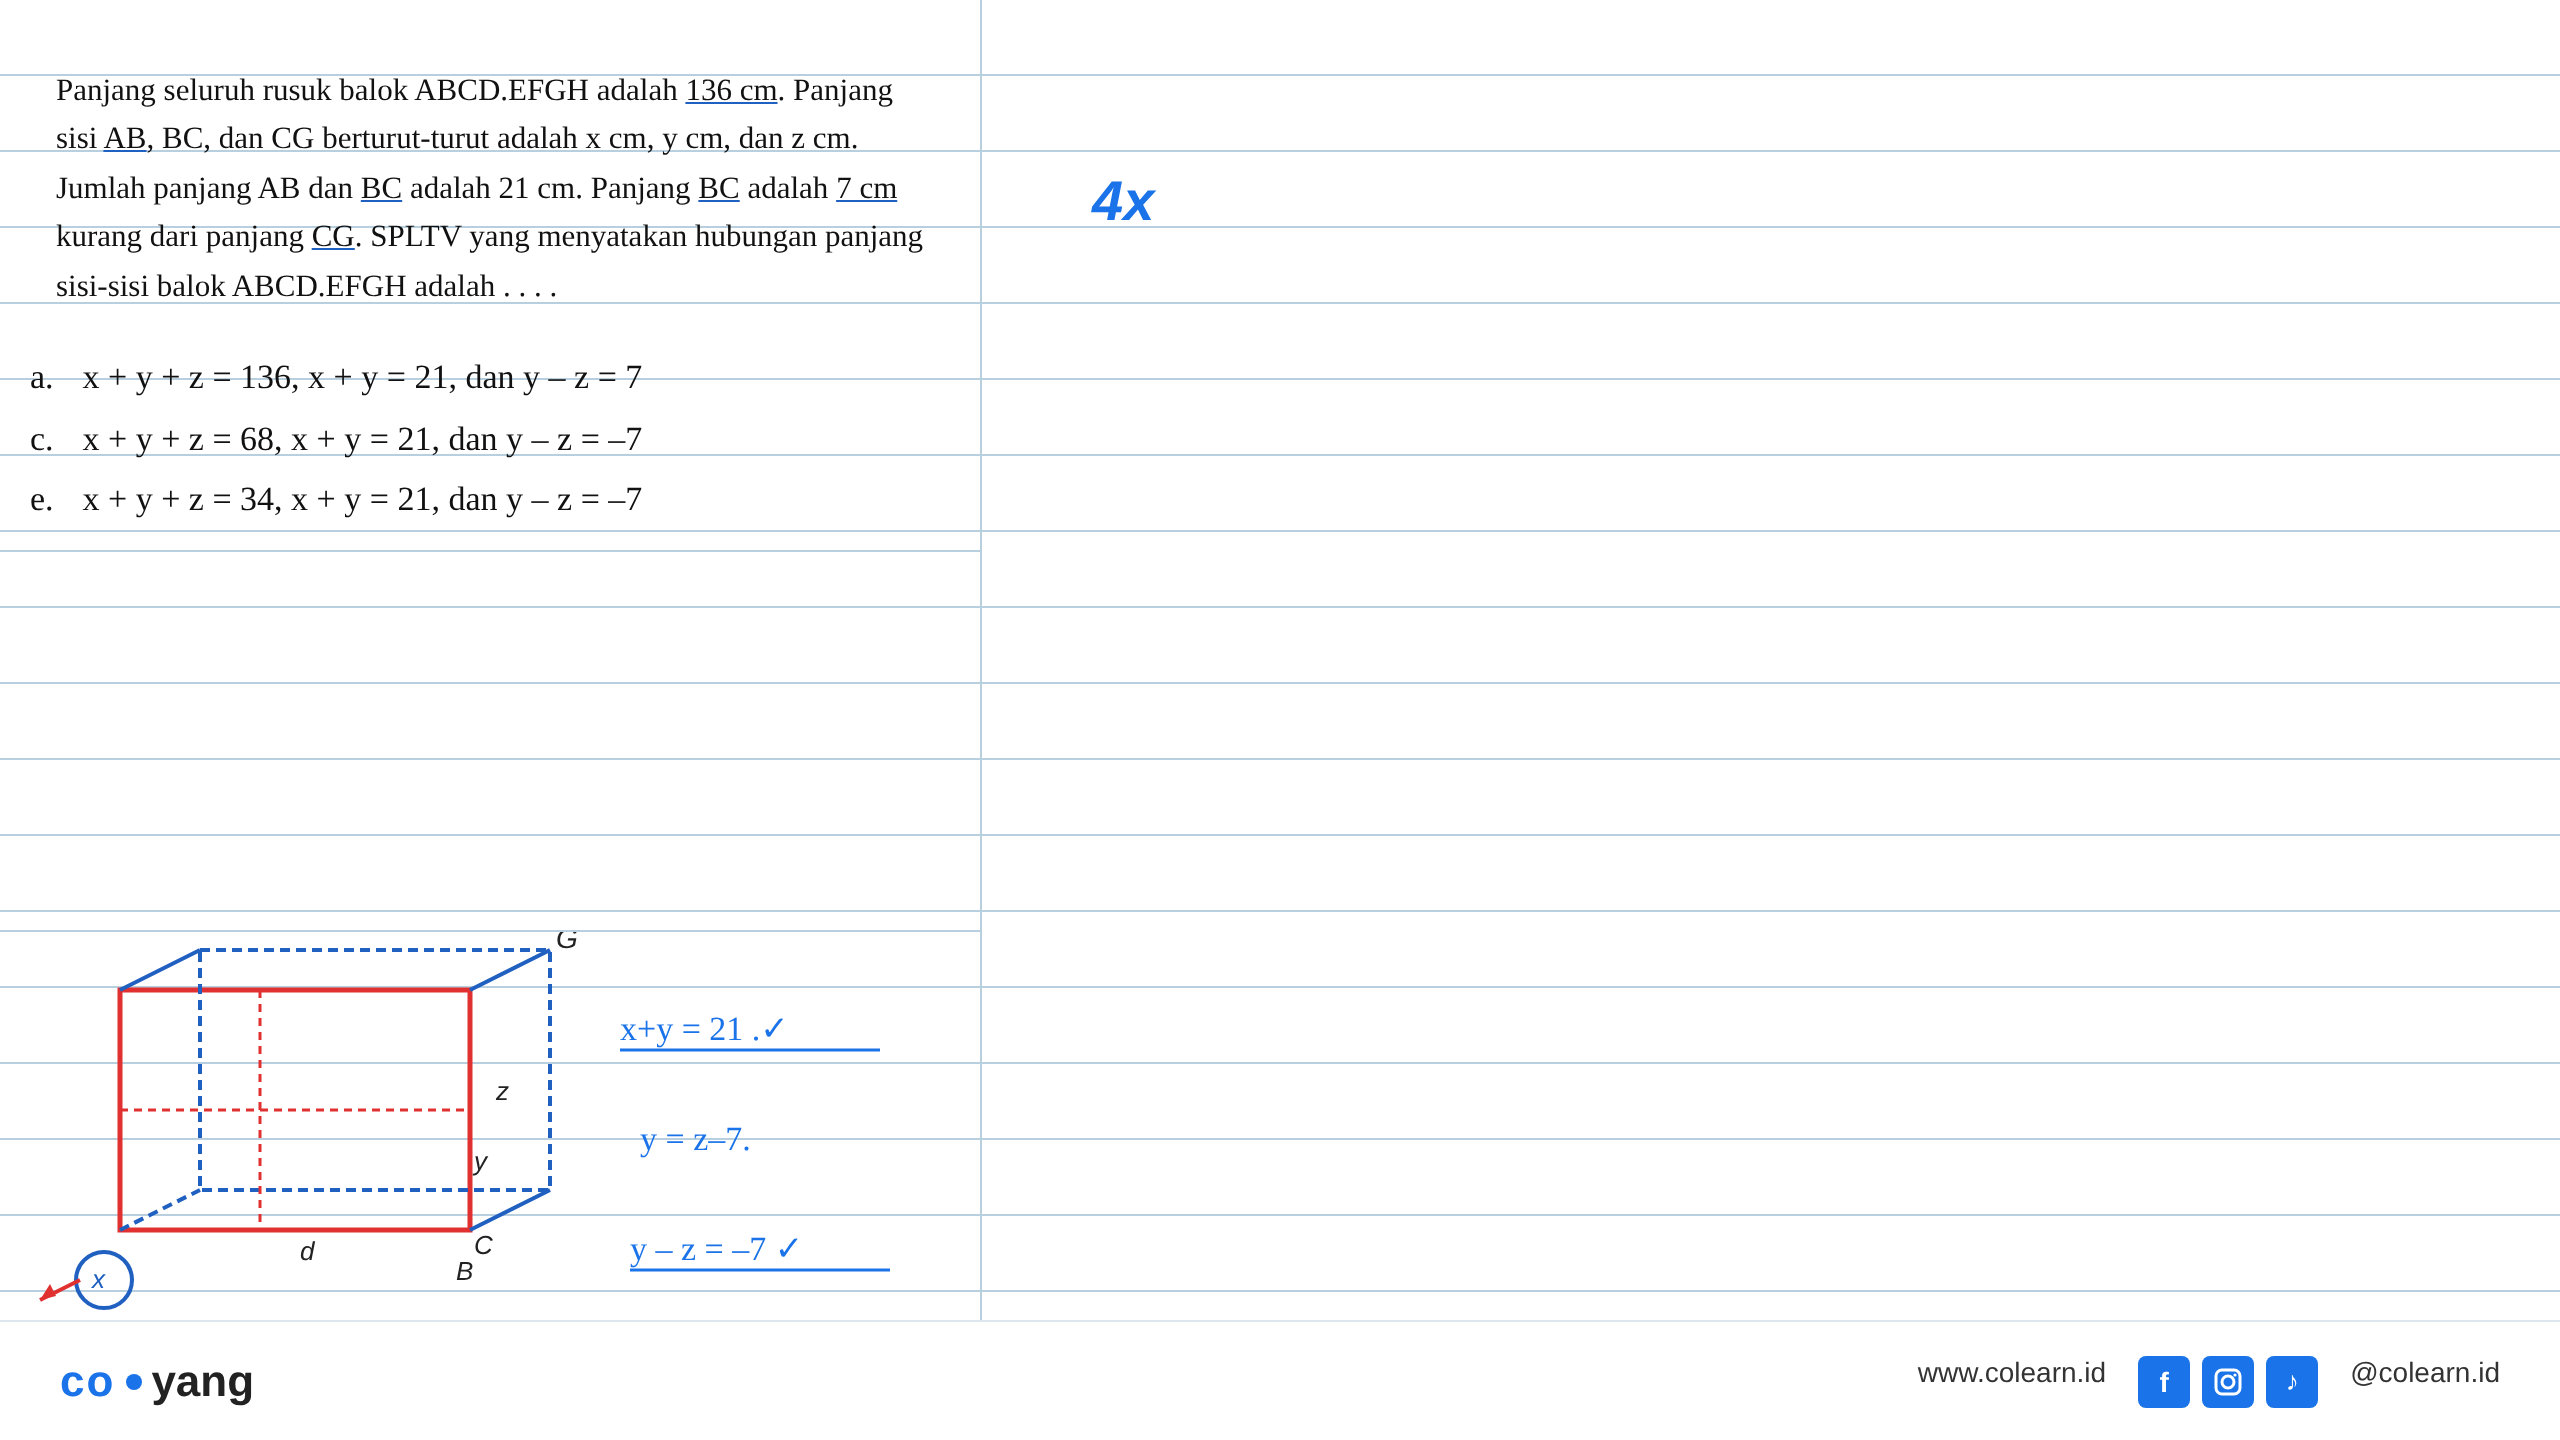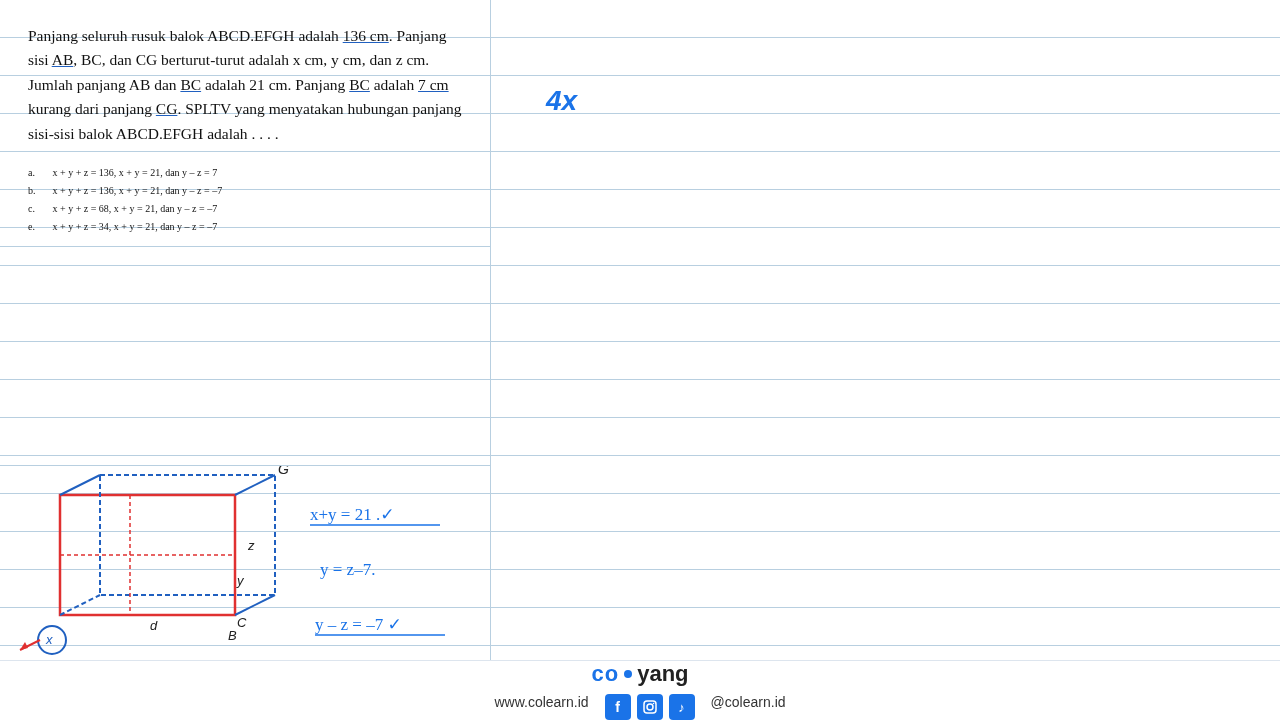--- a/index.html
+++ b/index.html
@@ -16,29 +16,28 @@
 <body>
 
 <div style="position:relative; width:1280px; height:720px; background:#fff; overflow:hidden;">
 
   <div style="position:absolute; top:0; left:0; right:0; bottom:60px; background-image: repeating-linear-gradient(to bottom, transparent, transparent 37px, #b8cfe0 37px, #b8cfe0 38px); pointer-events:none; z-index:0;"></div>
 
   <div style="position:absolute; top:0; left:490px; width:1px; height:calc(100% - 60px); background:#b8cfe0; z-index:1;"></div>
 
   <div style="position:absolute; top:0; left:0; width:490px; bottom:60px; z-index:2;">
 
-    <div style="padding: 24px 25px 10px 28px;">
+    <div style="padding: 34px 25px 10px 28px;">
       <div style="font-size:15.5px; line-height:1.58; color:#111; font-family:'Times New Roman', serif;">
         Panjang seluruh rusuk balok ABCD.EFGH adalah <span style="text-decoration:underline; text-decoration-color:#2060c0;">136 cm</span>. Panjang sisi <span style="text-decoration:underline; text-decoration-color:#2060c0;">AB</span>, BC, dan CG berturut-turut adalah x cm, y cm, dan z cm. Jumlah panjang AB dan <span style="text-decoration:underline; text-decoration-color:#2060c0;">BC</span> adalah 21 cm. Panjang <span style="text-decoration:underline; text-decoration-color:#2060c0;">BC</span> adalah <span style="text-decoration:underline; text-decoration-color:#2060c0;">7 cm</span> kurang dari panjang <span style="text-decoration:underline; text-decoration-color:#2060c0;">CG</span>. SPLTV yang menyatakan hubungan panjang sisi-sisi balok ABCD.EFGH adalah . . . .
       </div>
     </div>
 
-    <div style="padding: 8px 25px 10px 28px; font-size:10px; line-height:1.78; color:#111; font-family:'Times New Roman', serif;">
+    <div style="padding: 8px 25px 10px 15px; font-size:17px; line-height:1.78; color:#111; font-family:'Times New Roman', serif;">
       <div><span style="display:inline-block; width:22px;">a.</span> x + y + z = 136, x + y = 21, dan y – z = 7</div>
-      <div><span style="display:inline-block; width:22px;">b.</span> x + y + z = 136, x + y = 21, dan y – z = –7</div>
       <div><span style="display:inline-block; width:22px;">c.</span> x + y + z = 68, x + y = 21, dan y – z = –7</div>
       <div><span style="display:inline-block; width:22px;">e.</span> x + y + z = 34, x + y = 21, dan y – z = –7</div>
     </div>
 
     <div style="position:absolute; left:0; right:0; background:#b8cfe0; height:1px;" id="drawing-divider"></div>
 
     <div style="position:absolute; bottom:0; left:0; right:0; height:195px;">
       <svg width="490" height="195" viewBox="0 0 490 195" style="position:absolute; top:0; left:0;">
 
         <rect x="60" y="30" width="175" height="120" fill="none" stroke="#e03030" stroke-width="2.5"></rect>
@@ -85,21 +84,21 @@
         <line x1="315" y1="170" x2="445" y2="170" stroke="#1a73e8" stroke-width="1.5"></line>
       </svg>
     </div>
   </div>
 
   <div style="position:absolute; top:0; left:491px; right:0; bottom:60px; z-index:2;text-align:center;">
 
     <div style="position:absolute; top:85px; left:55px; font-size:28px; color:#1a73e8; font-style:italic; font-family:'Comic Sans MS', cursive, sans-serif; font-weight:600;">4x</div>
   </div>
 
-  <div style="position:absolute; bottom:0; left:0; right:0; height:60px; background:#ffffff; border-top:1px solid #dde5ee; display:flex; align-items:center; justify-content:space-between; padding:0 30px; z-index:10;flex-direction:column;">
+  <div style="position:absolute; bottom:0; left:0; right:0; height:60px; background:#ffffff; border-top:1px solid #dde5ee; display:flex; align-items:center; justify-content:space-between; padding:0 30px; z-index:10;">
 
     <div style="display:flex; align-items:center; gap:0px;">
       <span style="font-size:22px; font-weight:700; color:#1a73e8; font-family:Arial, sans-serif; letter-spacing:1px;">co</span>
       <span style="display:inline-flex; align-items:center; margin:0 4px;">
         <svg width="10" height="10" viewBox="0 0 10 10">
             <circle cx="5" cy="5" r="4" fill="#1a73e8"></circle>
           </svg>
       </span>
       <span style="font-size:22px; font-weight:700; color:#222; font-family:Arial, sans-serif;">yang</span>
     </div>

